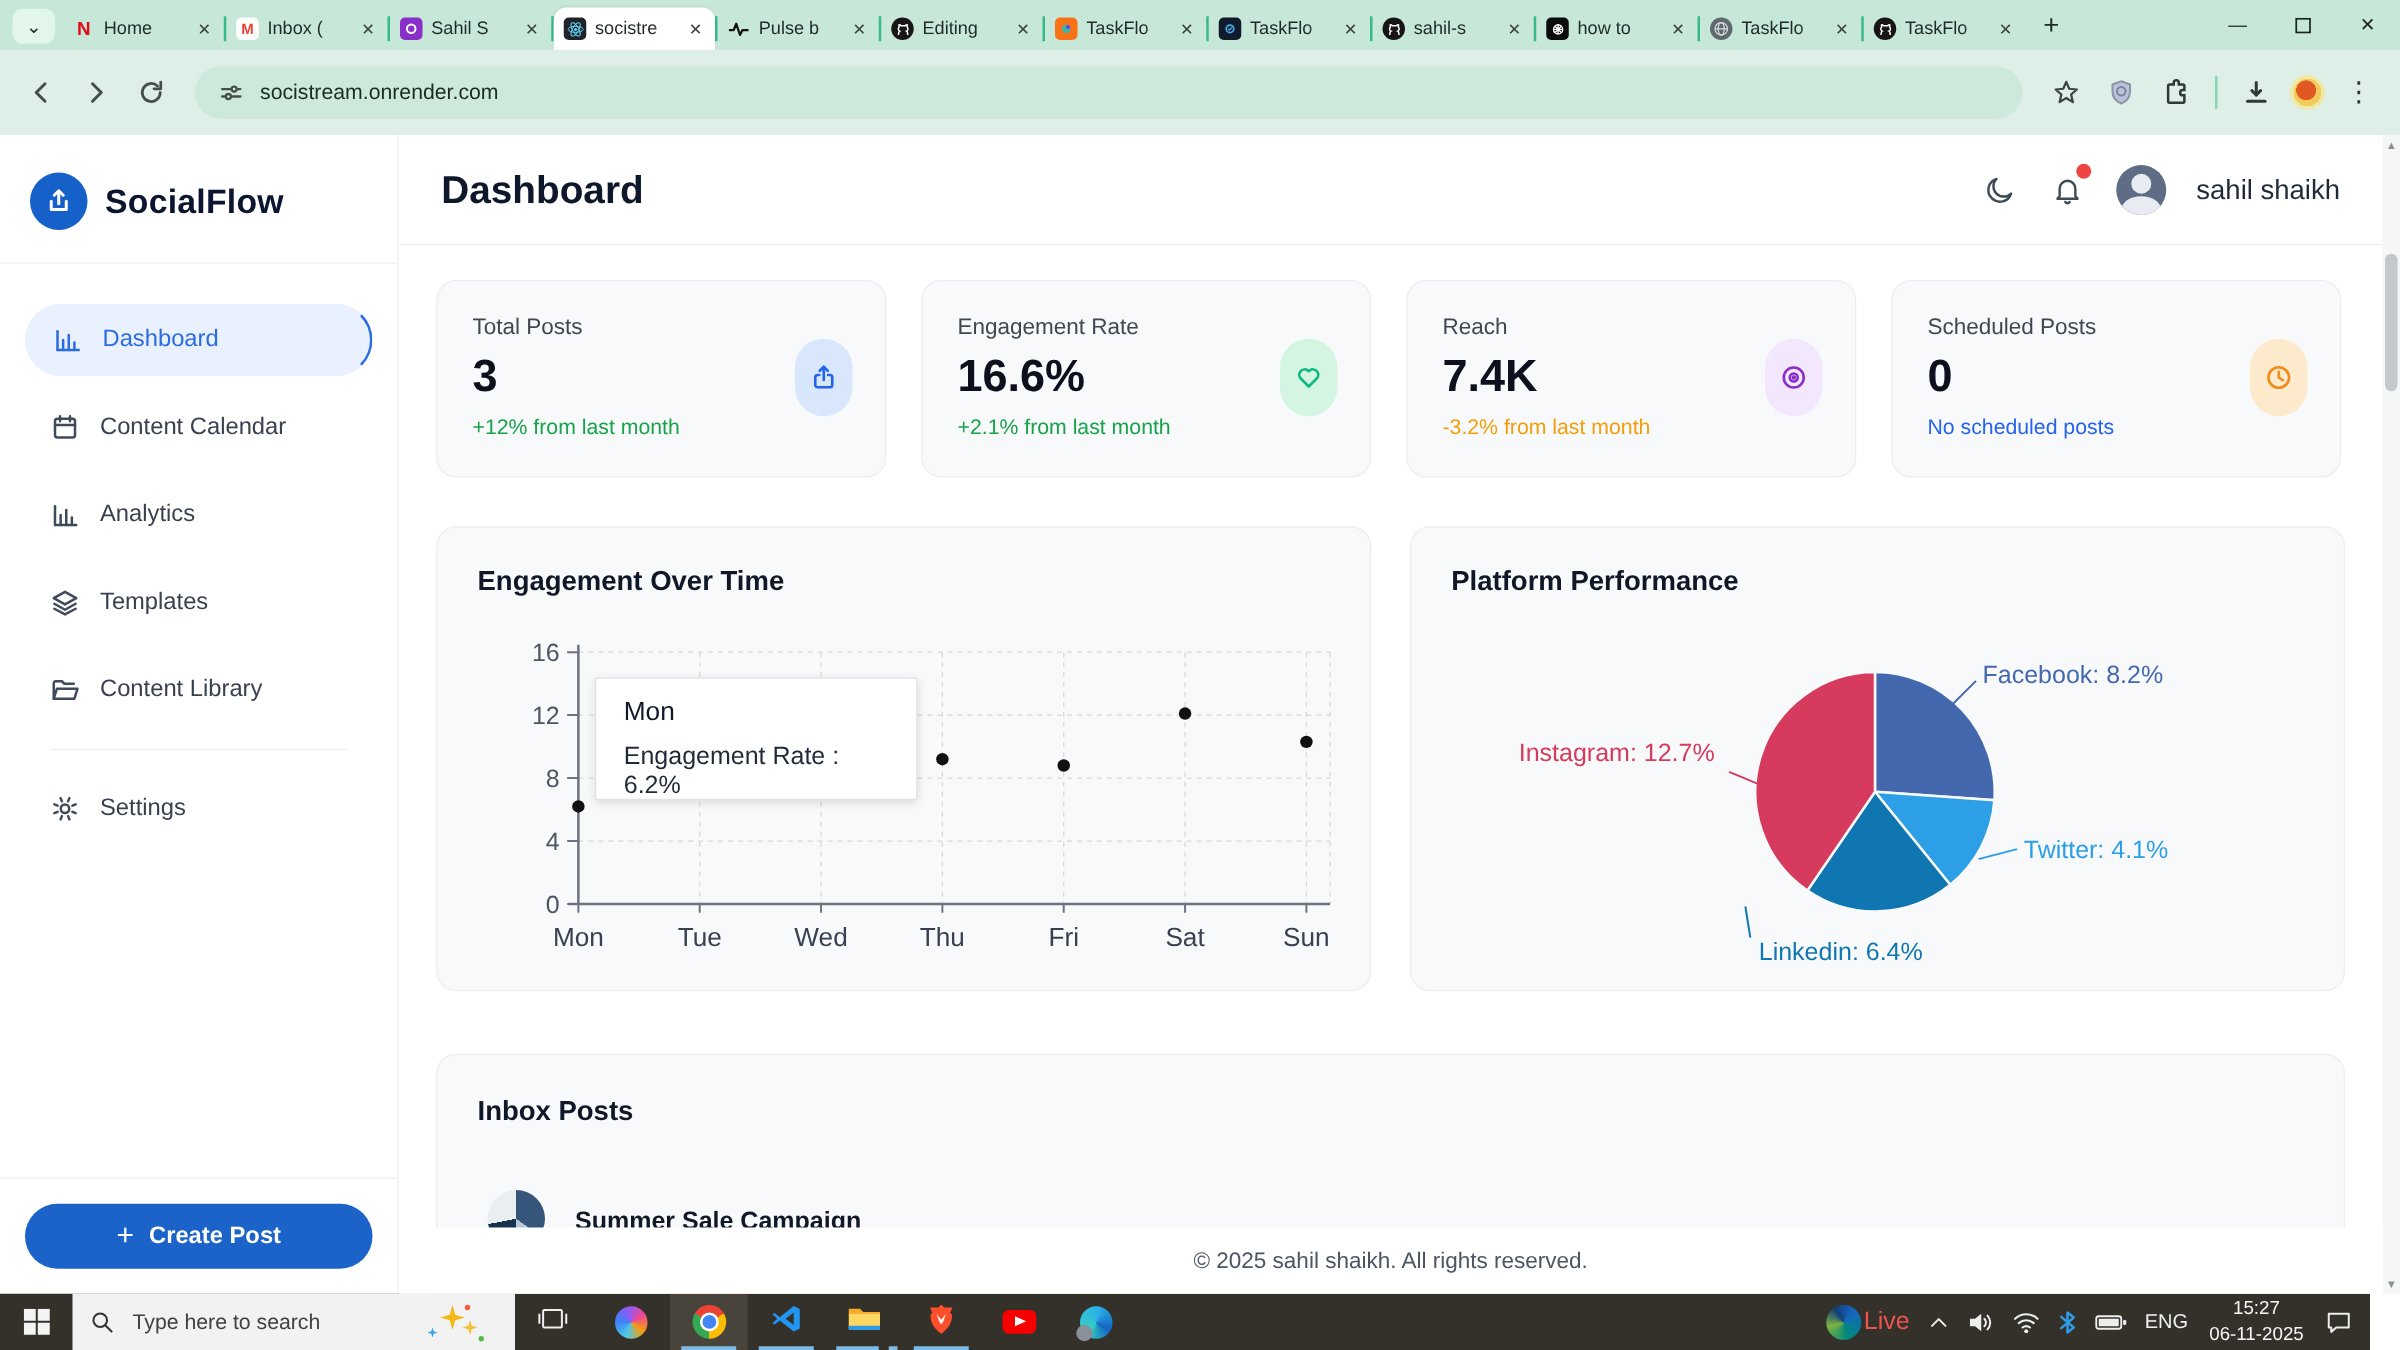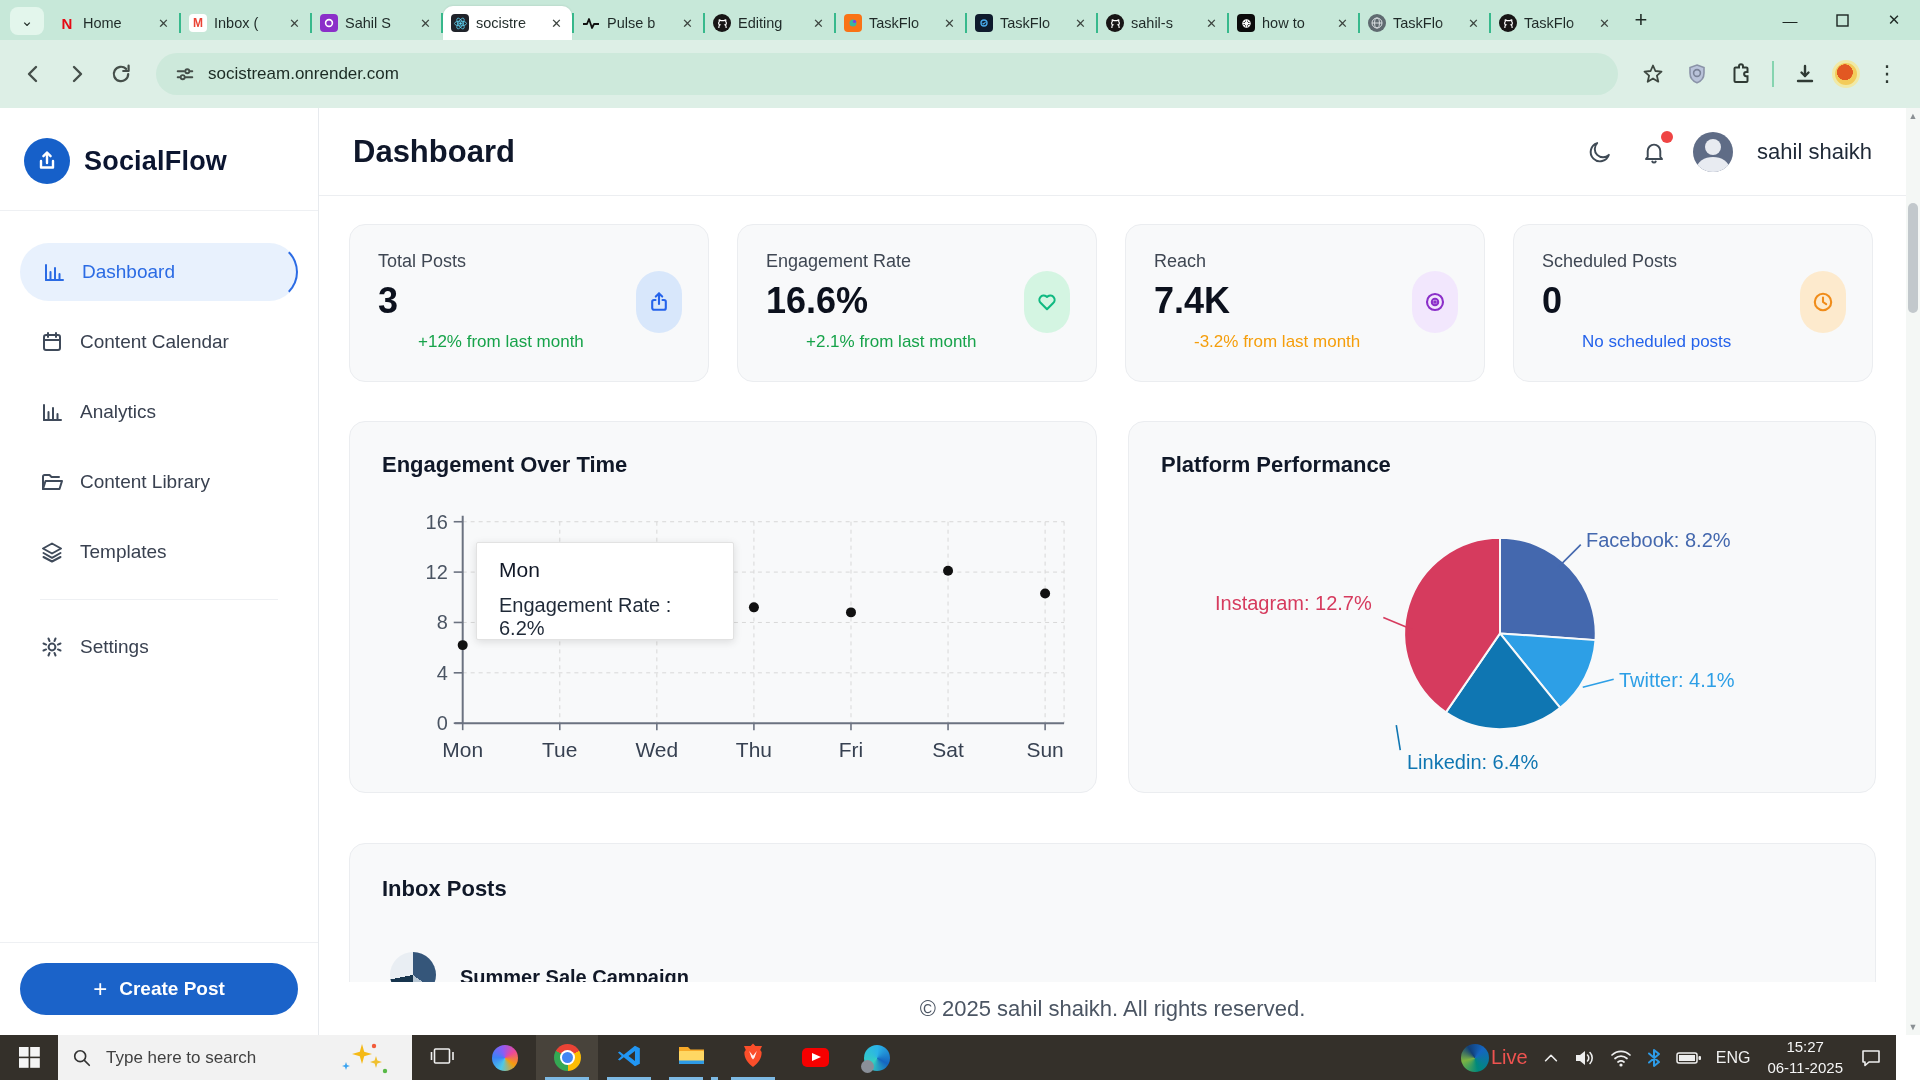--- a/index.html
+++ b/index.html
@@ -68,21 +68,21 @@
   .user-avatar { width:40px; height:40px; border-radius:50%; background:#5f6c86; overflow:hidden; position:relative; }
   .user-avatar::before { content:''; position:absolute; top:7px; left:12px; width:16px; height:16px; border-radius:50%; background:#e8ebf1; }
   .user-avatar::after { content:''; position:absolute; top:25px; left:4px; width:32px; height:22px; border-radius:50%; background:#e8ebf1; }
   .user-name { font-size:22px; font-weight:400; color:#1f2937;text-align:right; }
 
   .cards-row { position:absolute; top:116px; left:30px; width:1527px; display:flex; gap:28px; }
   .stat-card { width:360px; height:158px; background:#f8f9fa; border:1px solid #ebedf0; border-radius:16px;
                padding:26px 28px; position:relative; }
   .stat-label { font-size:18px; color:#3f4753; }
   .stat-value { font-size:36px; font-weight:800; color:#0c111d; margin-top:8px; }
-  .stat-delta { font-size:17px; margin-top:10px;margin-left:40px; }
+  .stat-delta { font-size:17px; margin-top:10px; }
   .stat-pill { position:absolute; right:26px; top:46px; width:46px; height:62px; border-radius:999px;
                display:flex; align-items:center; justify-content:center; }
 
   .charts-row { position:absolute; top:313px; left:30px; width:1527px; display:flex; gap:31px; }
   .chart-card { width:748px; height:372px; background:#f8f9fa; border:1px solid #ebedf0; border-radius:16px; position:relative; }
   .chart-title { position:absolute; top:30px; left:32px; font-size:22px; font-weight:800; color:#101828; }
   .chart-svg { position:absolute; inset:0; }
   .chart-tooltip { position:absolute; left:126px; top:120px; width:258px; height:98px; background:#fff;
                    border:1px solid #e2e2e2; border-radius:2px; box-shadow:0 2px 8px rgba(0,0,0,.12);
                    padding:15px 22px; z-index:4; }
@@ -93,21 +93,21 @@
   .recent-card { position:absolute; top:735px; left:30px; width:1527px; height:240px; background:#f8f9fa;
                  border:1px solid #ebedf0; border-radius:16px; overflow:hidden; }
   .recent-title { position:absolute; top:32px; left:32px; font-size:22px; font-weight:800; color:#101828; }
   .recent-row { position:absolute; top:108px; left:40px; display:flex; align-items:flex-start; gap:24px; }
   .recent-avatar { width:46px; height:46px; border-radius:50%;
                    background:conic-gradient(#35567a 0 35%, #b9c8d5 0 50%, #16344d 0 72%, #e9eef3 0 100%); }
   .recent-post-title { font-size:20px; font-weight:700; color:#111827; margin-top:14px; }
 
   .page-footer { position:absolute; top:874px; left:0; width:100%; height:53px; background:#fff; z-index:6;
                  display:flex; align-items:center; justify-content:center; }
-  .footer-text { font-size:22px; color:#4b5563; }
+  .footer-text { font-size:18px; color:#4b5563; }
 
   .scrollbar { position:absolute; right:0; top:0; width:14px; height:927px; background:#f4f7f5; }
   .scroll-thumb { position:absolute; left:2px; top:95px; width:10px; height:110px; border-radius:6px; background:#c2c8cc; }
   .scroll-arrow { position:absolute; left:0; width:14px; height:16px; display:flex; align-items:center;
                   justify-content:center; font-size:9px; color:#8a9094; }
 
   
   .taskbar { position:absolute; bottom:0; left:0; width:1896px; height:45px; background:#34302a;
              display:flex; align-items:center; }
   .start-btn { width:58px; height:45px; display:flex; align-items:center; justify-content:center; }
@@ -392,35 +392,35 @@
                   <path d="M8.5 20 V12"></path>
                   <path d="M13 20 V8"></path>
                   <path d="M17.5 20 V14"></path>
                 </g>
               </svg></span>
             <span>Analytics</span>
           </div>
           <div class="nav-item">
             <span class="nicon"><svg width="24" height="24" viewBox="0 0 24 24">
                 <g fill="none" stroke="#3f4a5a" stroke-width="2" stroke-linecap="round" stroke-linejoin="round">
-                  <path d="M3 19 V6.5 A1.5 1.5 0 0 1 4.5 5 H9.5 L11.5 7 H19"></path>
-                  <path d="M3 19 L5.5 11 H22 L19.5 19 Z"></path>
+                  <path d="M12 3.5 L21 8.5 L12 13.5 L3 8.5 Z"></path>
+                  <path d="M3.5 13 L12 17.8 L20.5 13"></path>
+                  <path d="M3.5 17 L12 21.5 L20.5 17"></path>
                 </g>
               </svg></span>
-            <span>Content Library</span>
+            <span>Templates</span>
           </div>
           <div class="nav-item">
             <span class="nicon"><svg width="24" height="24" viewBox="0 0 24 24">
                 <g fill="none" stroke="#3f4a5a" stroke-width="2" stroke-linecap="round" stroke-linejoin="round">
-                  <path d="M12 3.5 L21 8.5 L12 13.5 L3 8.5 Z"></path>
-                  <path d="M3.5 13 L12 17.8 L20.5 13"></path>
-                  <path d="M3.5 17 L12 21.5 L20.5 17"></path>
+                  <path d="M3 19 V6.5 A1.5 1.5 0 0 1 4.5 5 H9.5 L11.5 7 H19"></path>
+                  <path d="M3 19 L5.5 11 H22 L19.5 19 Z"></path>
                 </g>
               </svg></span>
-            <span>Templates</span>
+            <span>Content Library</span>
           </div>
           <div class="nav-divider"></div>
           <div class="nav-item">
             <span class="nicon"><svg width="24" height="24" viewBox="0 0 24 24">
                 <g fill="none" stroke="#3f4a5a" stroke-width="2" stroke-linecap="round" stroke-linejoin="round">
                   <circle cx="12" cy="12" r="3.4"></circle>
                   <path d="M17.912829008072237 14.449173967136575 L20.499691699103835 15.520687577758826"></path>
                   <path d="M14.449173967136575 17.912829008072237 L15.520687577758826 20.499691699103835"></path>
                   <path d="M9.550826032863426 17.912829008072237 L8.479312422241176 20.499691699103835"></path>
                   <path d="M6.087170991927764 14.449173967136575 L3.5003083008961635 15.520687577758826"></path>

